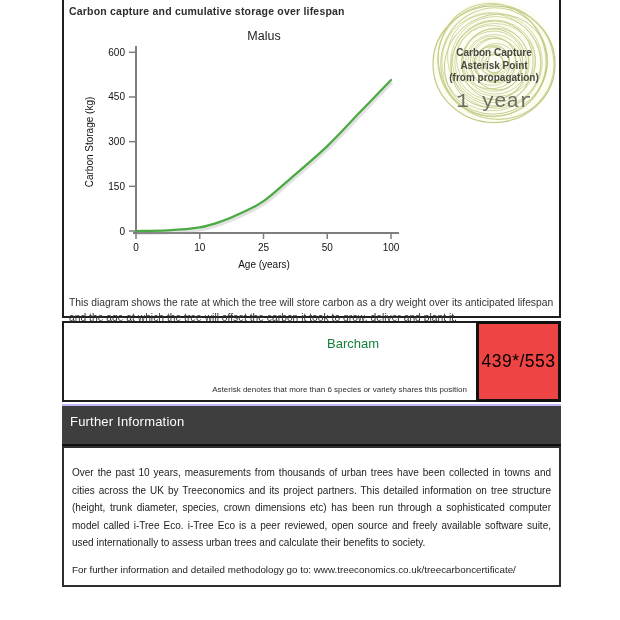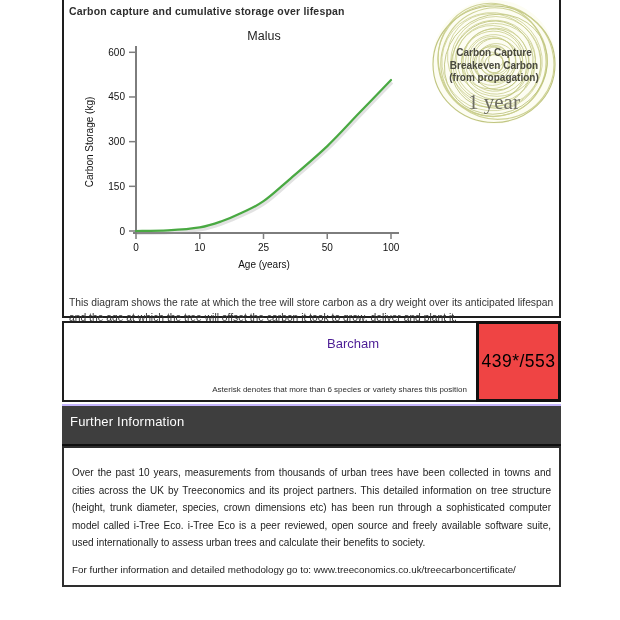--- a/index.html
+++ b/index.html
@@ -12,25 +12,25 @@
   .doc-title{position:absolute;left:5px;top:4px;font-size:10.5px;font-weight:bold;
              letter-spacing:.2px;color:#2e2e2e;white-space:nowrap;}
   #chart-svg{position:absolute;left:14px;top:24px;width:345px;height:255px;font-family:"Liberation Sans",sans-serif;}
   .chart-caption{position:absolute;left:5px;top:291px;width:486px;font-size:10.3px;
                  line-height:15px;color:#333;}
 
   
   #badge-svg{position:absolute;left:428px;top:-8px;width:136px;height:140px;z-index:5;}
   .badge-text{position:absolute;left:434px;top:27px;width:120px;text-align:center;z-index:6;margin-top:20px;}
   .badge-text .bl{font-size:10px;font-weight:bold;line-height:12.5px;color:#49493f;}
-  .badge-text .bv{font-size:21px;color:#6d6d62;margin-top:5px;font-family:Liberation Serif, serif;}
+  .badge-text .bv{font-size:21px;color:#6d6d62;margin-top:5px;font-family:Liberation Mono, monospace;}
 
   
   .rank-box{left:62px;top:321px;width:499px;height:81px;border:2px solid #1e1e1e;background:#fff;}
-  .rank-name{position:absolute;left:263px;top:12px;font-size:13px;line-height:18px;color:#4c1d95;}
+  .rank-name{position:absolute;left:263px;top:12px;font-size:13px;line-height:18px;color:#15803d;}
   .rank-note{position:absolute;right:92px;bottom:6px;font-size:8px;color:#2e2e2e;white-space:nowrap;}
   .rank-cell{position:absolute;top:-2px;right:-2px;height:81px;width:85px;border:3px solid #111;
              background:#ef4444;display:flex;align-items:center;justify-content:center;box-sizing:border-box;}
   .rank-value{font-size:17.5px;letter-spacing:.5px;color:#000;white-space:nowrap;}
 
   
   .info-header{left:62px;top:404px;width:499px;height:42px;background:#3e3e3e;
                border-top:2px solid #c4b5fd;border-bottom:2px solid #0f0f0f;}
   .info-header span{display:block;padding:8px 0 0 8px;font-size:13px;color:#fdfdfd;letter-spacing:.2px;}
   .info-box{left:62px;top:446px;width:499px;height:141px;border:2px solid #2e2e2e;
@@ -101,21 +101,21 @@
       <ellipse cx="67.77754148806737" cy="71.15903178811774" rx="20.15" ry="19.550855193638526" fill="none" stroke="#c9cd8b" stroke-width="0.8" opacity="0.9" transform="rotate(703 67.77754148806737 71.15903178811774)"></ellipse>
       <ellipse cx="63.98365259458561" cy="71.83529139311432" rx="18" ry="16.997969308705603" fill="none" stroke="#b9bf74" stroke-width="0.8" opacity="0.9" transform="rotate(740 63.98365259458561 71.83529139311432)"></ellipse>
       <ellipse cx="66.25834877821961" cy="68.73378894795704" rx="15.850000000000001" ry="15.229590574742982" fill="none" stroke="#c9cd8b" stroke-width="0.8" opacity="0.9" transform="rotate(777 66.25834877821961 68.73378894795704)"></ellipse>
       <ellipse cx="67.75549465678979" cy="68.23865412259022" rx="13.700000000000003" ry="13.070768721645509" fill="none" stroke="#c9cd8b" stroke-width="0.8" opacity="0.9" transform="rotate(814 67.75549465678979 68.23865412259022)"></ellipse>
       <ellipse cx="63.96914194352801" cy="71.36907196849837" rx="11.550000000000004" ry="10.98384823902815" fill="none" stroke="#c9cd8b" stroke-width="0.8" opacity="0.9" transform="rotate(851 63.96914194352801 71.36907196849837)"></ellipse>
       <ellipse cx="66.29504690082047" cy="71.6813933824573" rx="9.400000000000006" ry="9.060507886348715" fill="none" stroke="#b9bf74" stroke-width="0.8" opacity="0.9" transform="rotate(888 66.29504690082047 71.6813933824573)"></ellipse>
       <ellipse cx="67.73295149936506" cy="68.53273626436503" rx="7.25" ry="6.825350410014857" fill="none" stroke="#c9cd8b" stroke-width="0.8" opacity="0.9" transform="rotate(925 67.73295149936506 68.53273626436503)"></ellipse>
     </svg>
   <div class="badge-text">
     <div class="bl">Carbon Capture</div>
-    <div class="bl">Breakeven Carbon</div>
+    <div class="bl">Asterisk Point</div>
     <div class="bl">(from propagation)</div>
     <div class="bv">1 year</div>
   </div>
 
   <section class="abs rank-box">
     <div class="rank-name">
       <div>Barcham</div>
     </div>
     <div class="rank-note">Asterisk denotes that more than 6 species or variety shares this position</div>
     <div class="rank-cell">

